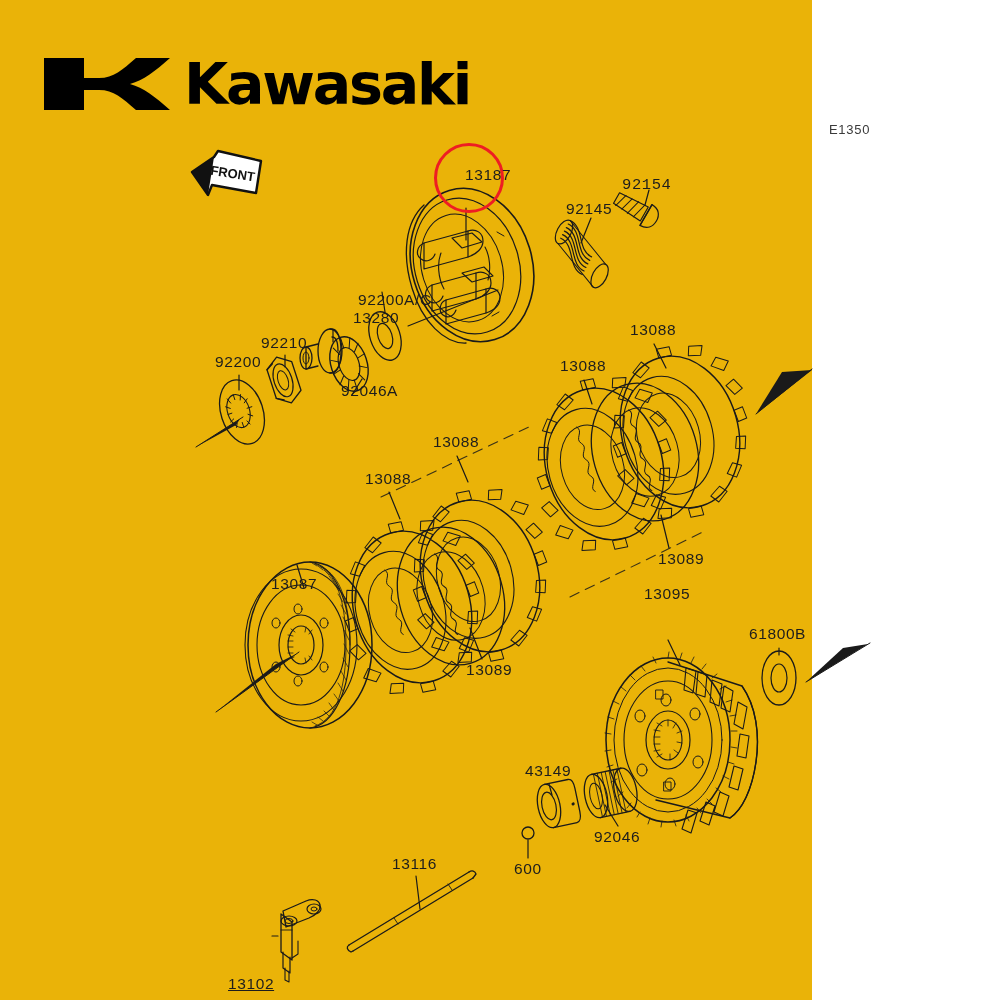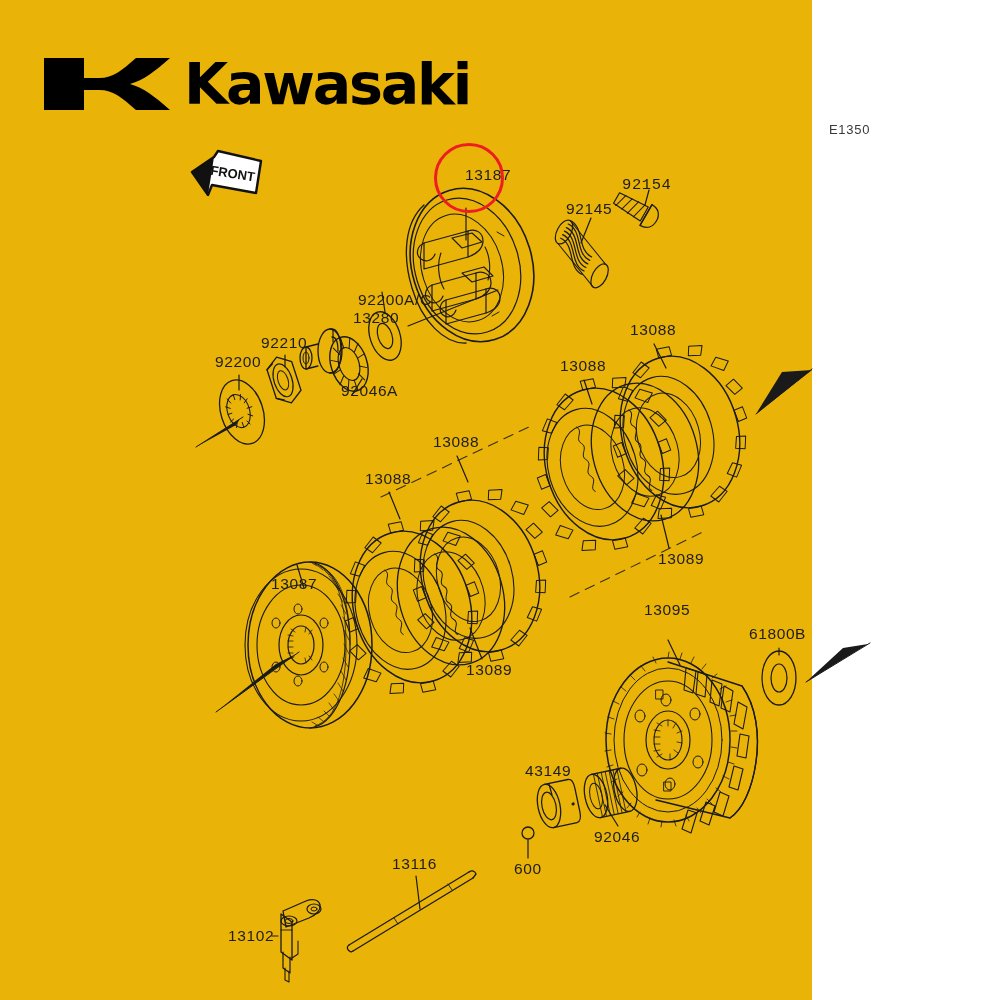--- a/index.html
+++ b/index.html
@@ -429,21 +429,21 @@
   <div class="lbl" style="left:261px;top:335px;">92210</div>
   <div class="lbl" style="left:341px;top:383px;">92046A</div>
   <div class="lbl" style="left:215px;top:354px;">92200</div>
   <div class="lbl" style="left:630px;top:322px;">13088</div>
   <div class="lbl" style="left:560px;top:358px;">13088</div>
   <div class="lbl" style="left:658px;top:551px;">13089</div>
   <div class="lbl" style="left:433px;top:434px;">13088</div>
   <div class="lbl" style="left:365px;top:471px;">13088</div>
   <div class="lbl" style="left:466px;top:662px;">13089</div>
   <div class="lbl" style="left:271px;top:543px;margin-top:33px;">13087</div>
-  <div class="lbl" style="left:644px;top:602px;">13095</div>
+  <div class="lbl" style="left:644px;top:586px;">13095</div>
   <div class="lbl" style="left:749px;top:626px;">61800B</div>
   <div class="lbl" style="left:594px;top:829px;">92046</div>
   <div class="lbl" style="left:525px;top:763px;">43149</div>
   <div class="lbl" style="left:514px;top:861px;text-align:center;">600</div>
   <div class="lbl" style="left:392px;top:856px;">13116</div>
-  <div class="lbl" style="left:228px;top:928px;">13102</div>
+  <div class="lbl" style="left:228px;top:976px;text-decoration:underline;">13102</div>
 
 </div>
 
 </body></html>

